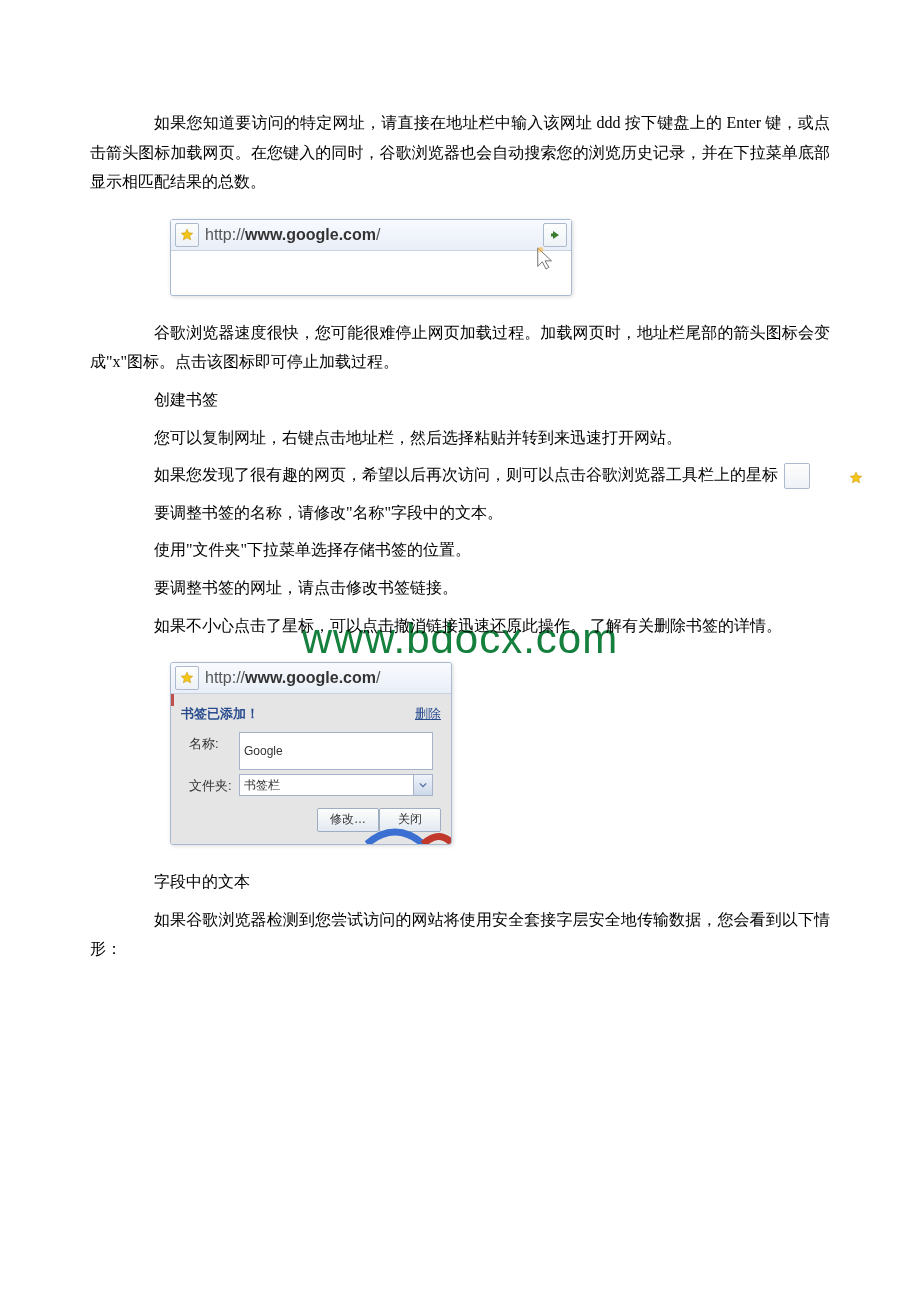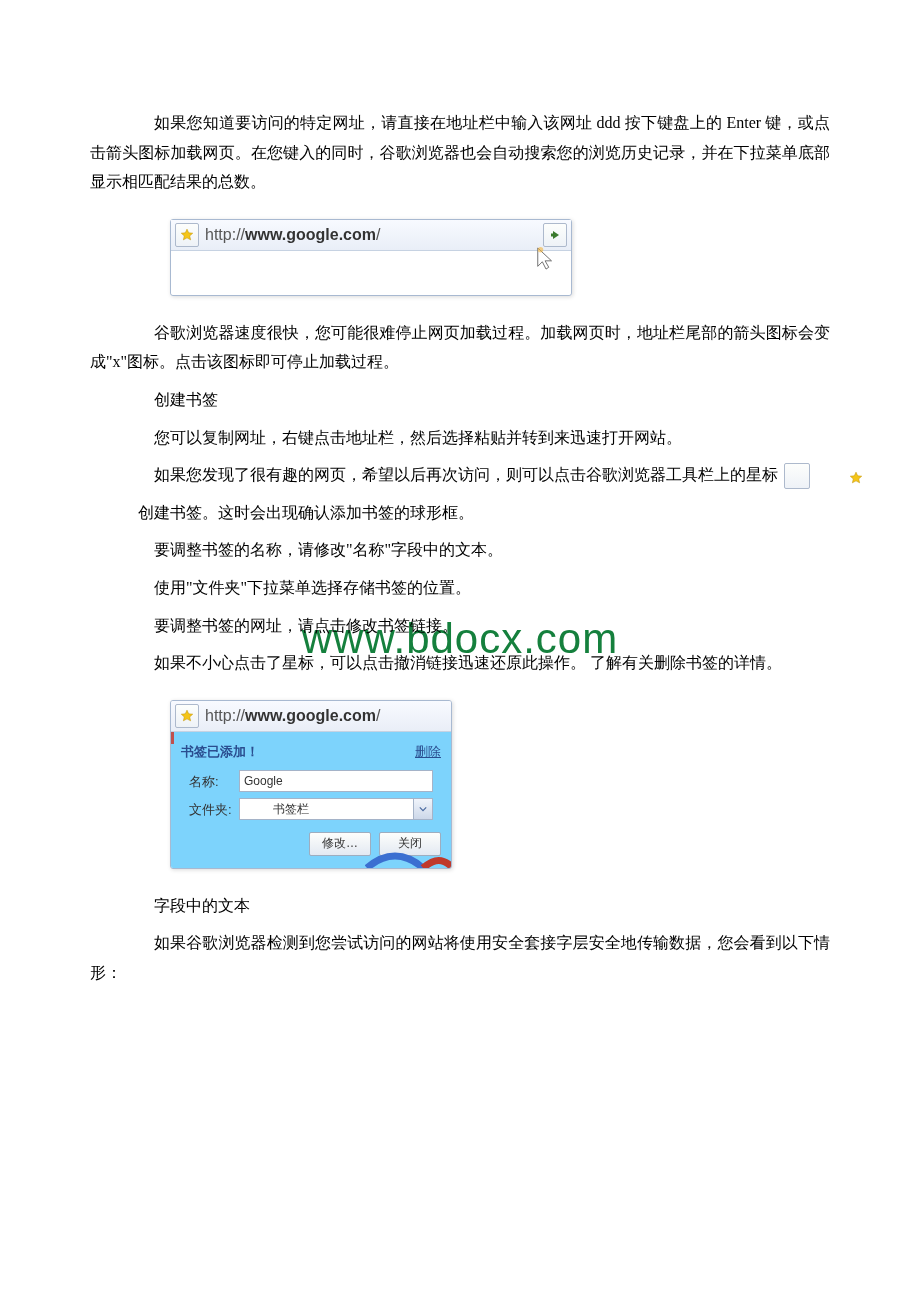--- a/index.html
+++ b/index.html
@@ -138,21 +138,21 @@
   .bm-url-row {
     display: flex;
     align-items: center;
     height: 30px;
     padding: 0 4px;
     background: linear-gradient(#f8faff,#e9eef7);
     border-bottom: 1px solid #c6d2e2;
   }
   .bm-body {
     padding: 8px 10px 12px 10px;
-    background: #7dd3fc;
+    background: #e5e5e5;
     position: relative;
   }
   .bm-title-row {
     display: flex;
     justify-content: space-between;
     color: #2a4d8f;
     margin-bottom: 6px;
   }
   .bm-title {
     font-weight: bold;
@@ -170,52 +170,50 @@
   }
   .bm-label {
     width: 50px;
     color: #333;
   }
   .bm-input {
     flex: 1;
     height: 20px;
     border: 1px solid #a5b3c8;
     background: #fff;
-    padding: 0 4px;
+    padding: 8px 4px;
     font-size: 12px;
     font-family: Arial, sans-serif;
     color: #333;
   }
   .bm-select-wrap {
     flex: 1;
     display: flex;
     border: 1px solid #a5b3c8;
     background: #fff;
     height: 20px;
-    padding-left: 29px;
   }
   .bm-select-val {
     flex: 1;
     padding: 0 4px;
     font-size: 12px;
     line-height: 20px;
     color: #333;
   }
   .bm-select-btn {
     width: 18px;
     background: linear-gradient(#f0f4fb,#cdd8e9);
     border-left: 1px solid #a5b3c8;
     display: flex;
     align-items: center;
     justify-content: center;
   }
   .bm-buttons {
     display: flex;
     justify-content: flex-end;
-    gap: 8px;
     margin-top: 10px;
   }
   .bm-btn {
     min-width: 60px;
     height: 22px;
     border: 1px solid #9eadbf;
     background: linear-gradient(#fdfefc,#e3e9f2);
     border-radius: 2px;
     font-size: 12px;
     text-align: center;
@@ -280,21 +278,20 @@
     <p class="indent">您可以复制网址，右键点击地址栏，然后选择粘贴并转到来迅速打开网站。</p>
 
     <p class="indent">
       <span>如果您发现了很有趣的网页，希望以后再次访问，则可以点击谷歌浏览器工具栏上的星标</span>
       <span class="inline-star">
         <svg viewBox="0 0 24 24">
             <path fill="#f5c518" stroke="#c79a0d" stroke-width="1" d="M12 2l2.9 6.3 6.9.6-5.2 4.6 1.6 6.8L12 16.9 5.8 20.3l1.6-6.8L2.2 8.9l6.9-.6z"></path>
           </svg>
       </span>
     </p>
-    <p class="indent-small">创建书签。这时会出现确认添加书签的球形框。</p>
 
     <p class="indent">要调整书签的名称，请修改"名称"字段中的文本。</p>
     <p class="indent">使用"文件夹"下拉菜单选择存储书签的位置。</p>
     <p class="indent">要调整书签的网址，请点击修改书签链接。</p>
     <p class="indent">如果不小心点击了星标，可以点击撤消链接迅速还原此操作。 了解有关删除书签的详情。</p>
 
     <div class="figure">
       <div class="bookmark-fig">
         <div class="bm-url-row">
           <span class="star-box">

